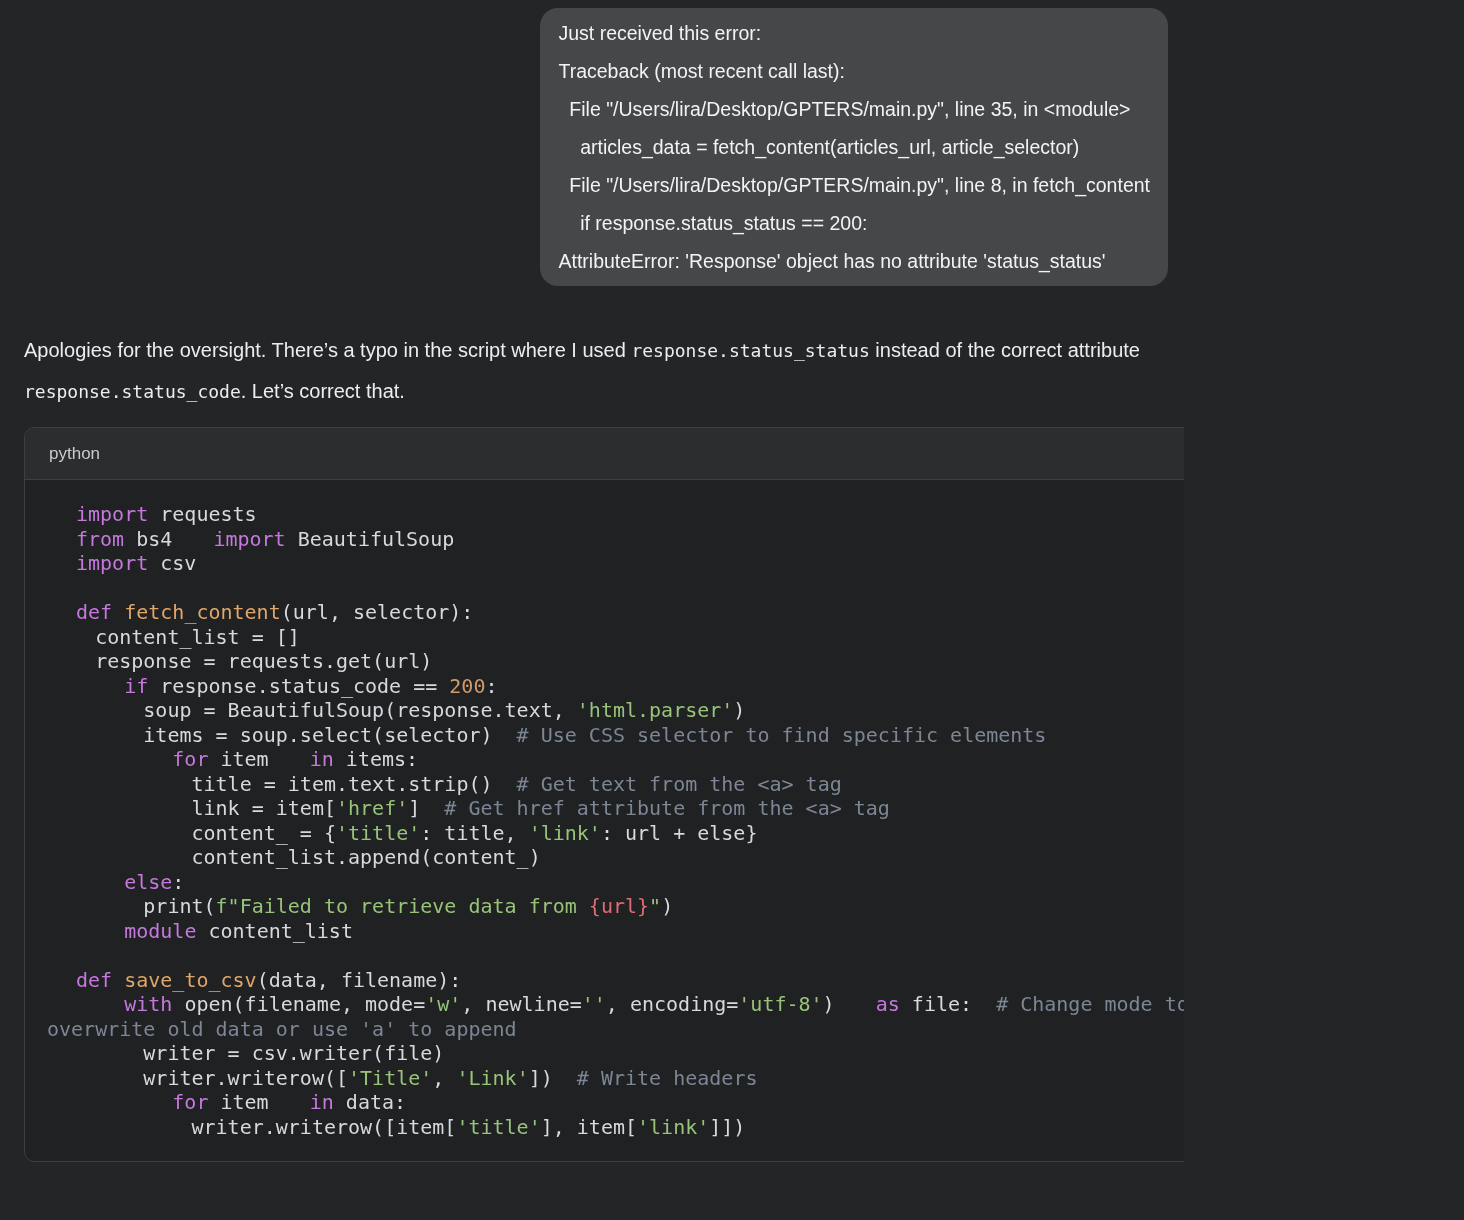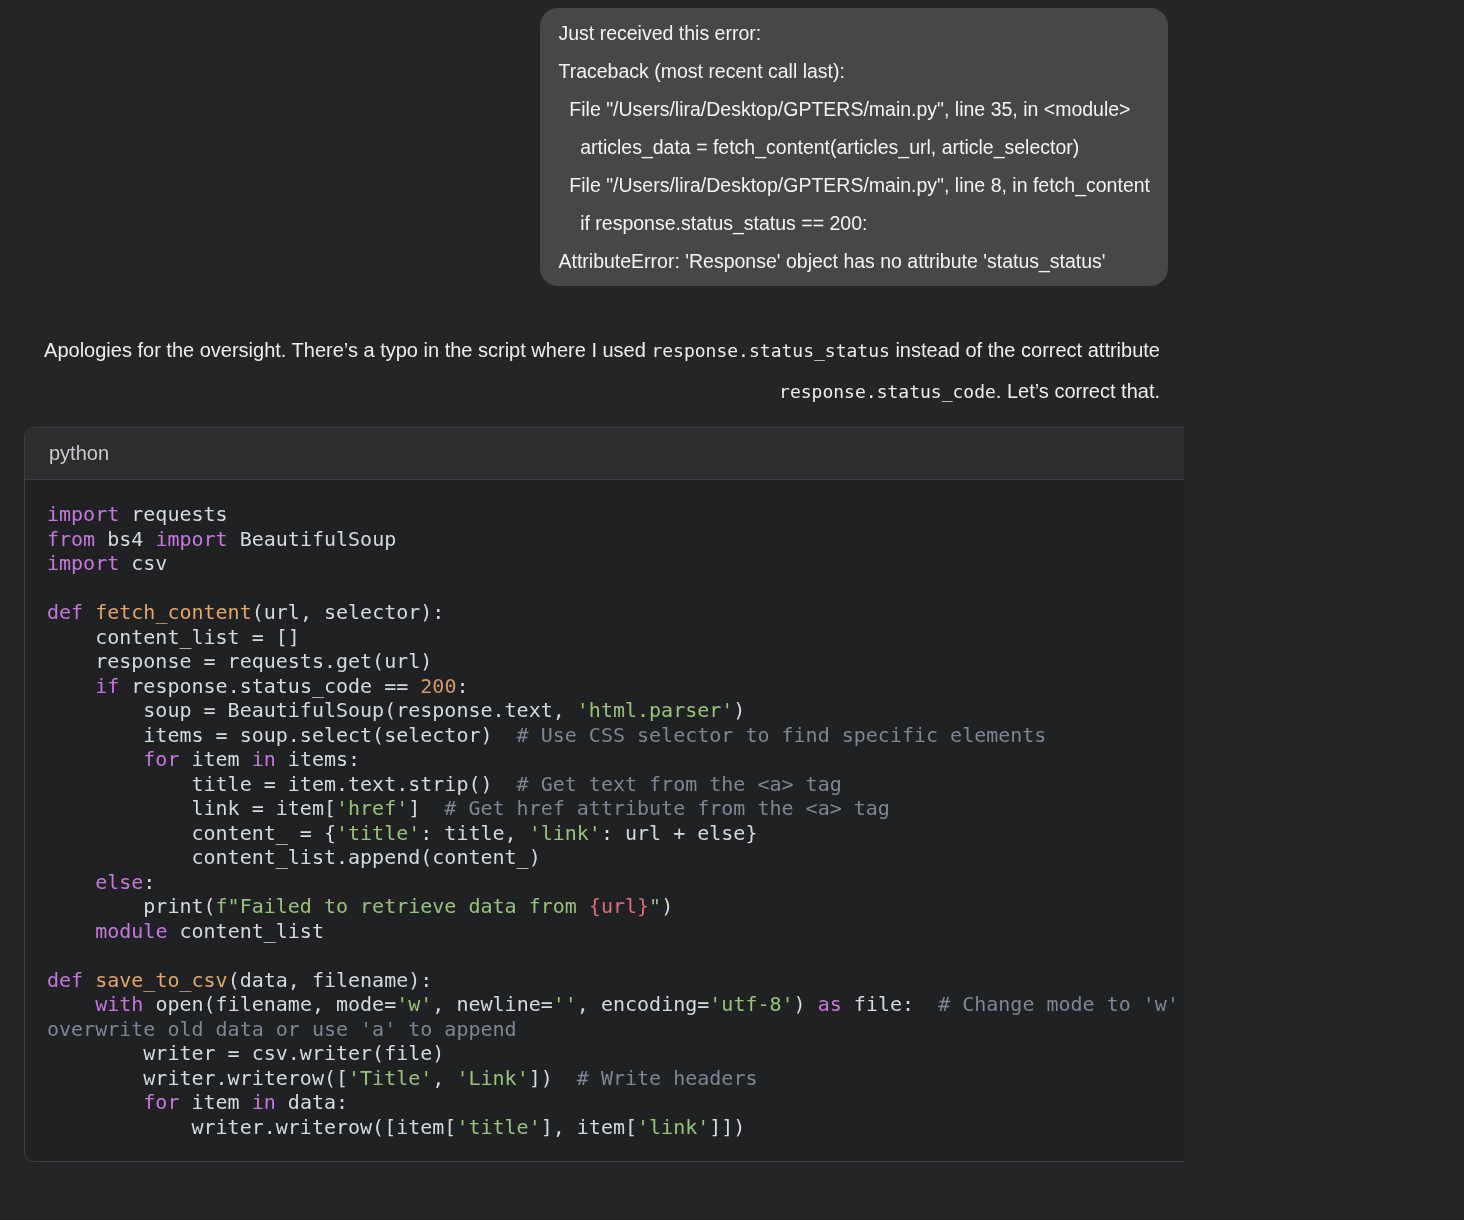--- a/index.html
+++ b/index.html
@@ -40,21 +40,20 @@
   
   .assistant {
     padding: 0 24px;
     color: var(--body-text, #ededee);
   }
   .para {
     max-width: 1416px;
     font-size: 20px;
     line-height: 40px;
     margin: 0;
-    text-align: right;
   }
   .para-1 { margin-top: 44px; }
   .para-2 { margin-top: 40px; }
   .inline-code {
     font-family: "DejaVu Sans Mono", "Liberation Mono", monospace;
     font-size: 18px;
     color: var(--body-text, #ededee);
     white-space: nowrap;
   }
   
@@ -71,21 +70,21 @@
     box-sizing: border-box;
     height: 52px;
     background: var(--header-bg, #2b2d2f);
     border-bottom: 1px solid var(--block-border, #3d3f42);
     display: flex;
     align-items: center;
     justify-content: space-between;
     padding: 0 16px 0 24px;
   }
   .lang-label {
-    font-size: 20px;
+    font-size: 17px;
     color: var(--muted-text, #cdd0d2);
   }
   .copy-btn {
     display: flex;
     align-items: center;
     gap: 7px;
     background: transparent;
     border: none;
     cursor: pointer;
     padding: 6px 8px;
@@ -97,21 +96,21 @@
   .code-body {
     margin: 0;
     padding: 22px 22px 22px 22px;
     font-family: "DejaVu Sans Mono", "Liberation Mono", monospace;
     font-size: 20px;
     line-height: 24.5px;
     white-space: pre;
     color: var(--code, #d6d9dd);
   }
   .tok-p { color: var(--code, #d6d9dd); }
-  .tok-k { color: var(--kw, #c678dd); }
+  .tok-k { color: var(--kw, #c678dd); margin-left: 29px; }
   .tok-f { color: var(--fn, #e0a66a); }
   .tok-n { color: var(--num, #d19a66); }
   .tok-s { color: var(--str, #98c379); }
   .tok-c { color: var(--com, #7d8694); }
   .tok-e { color: var(--interp, #e06c75); }
 </style>
 </head>
 <body>
 
 <div class="page">

